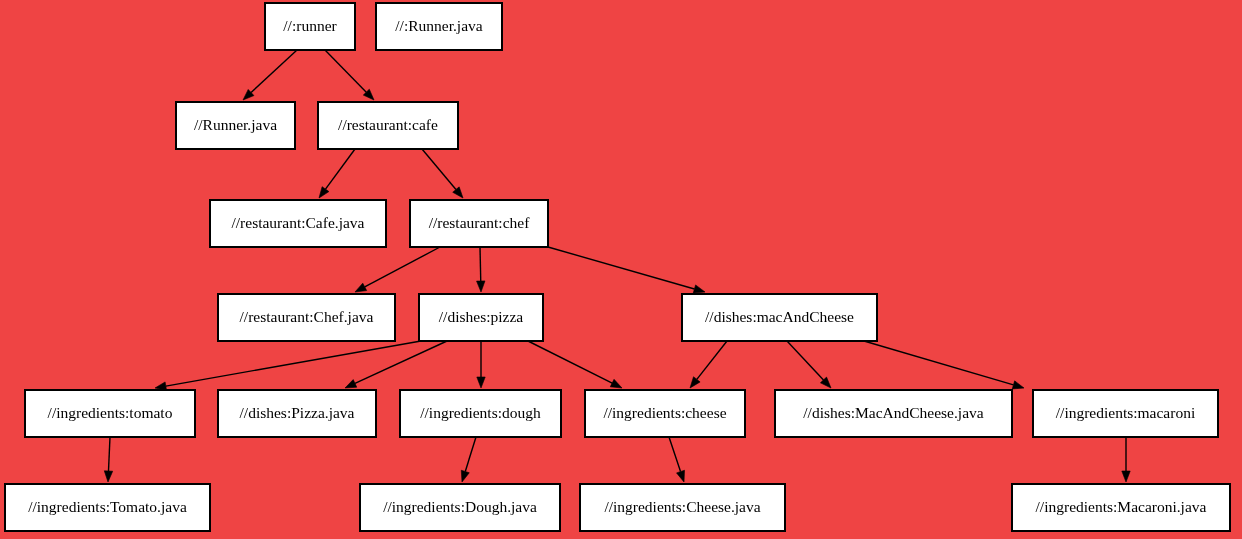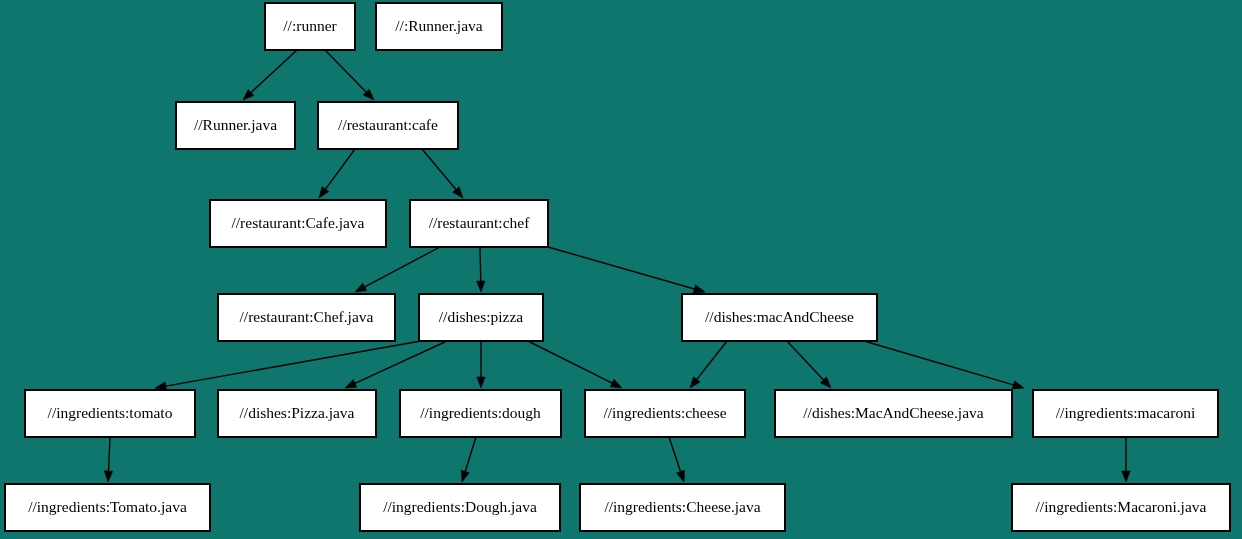--- a/index.html
+++ b/index.html
@@ -4,21 +4,21 @@
 <style>
   html, body {
     margin: 0;
     padding: 0;
     background: #ffffff;
   }
   #graph-root {
     position: relative;
     width: 1242px;
     height: 539px;
-    background: #0f766e;
+    background: #ef4444;
     overflow: hidden;
     font-family: "Liberation Serif", "DejaVu Serif", serif;
   }
   #graph-svg {
     position: absolute;
     left: 0;
     top: 0;
     width: 1242px;
     height: 539px;
     display: block;

